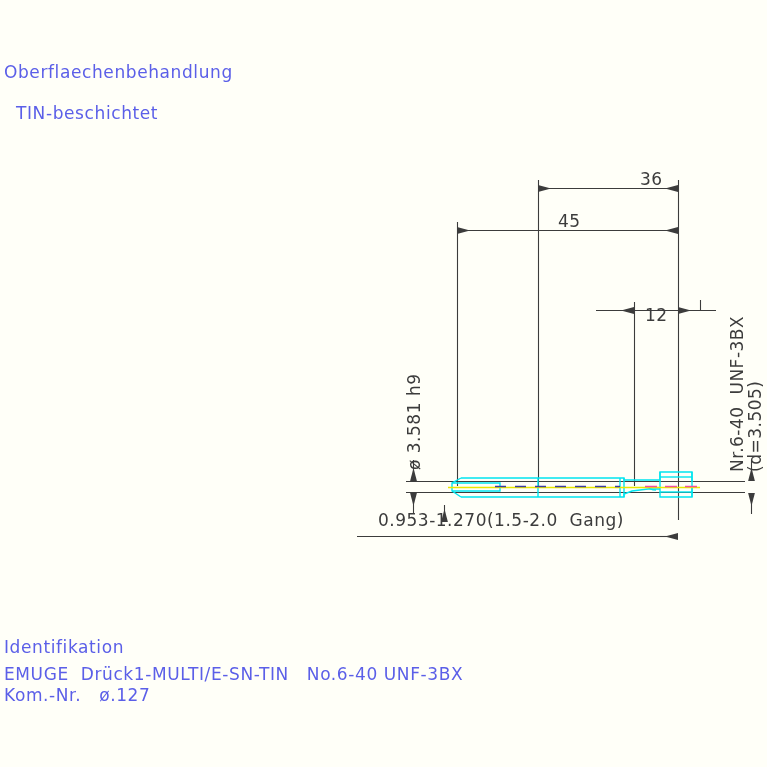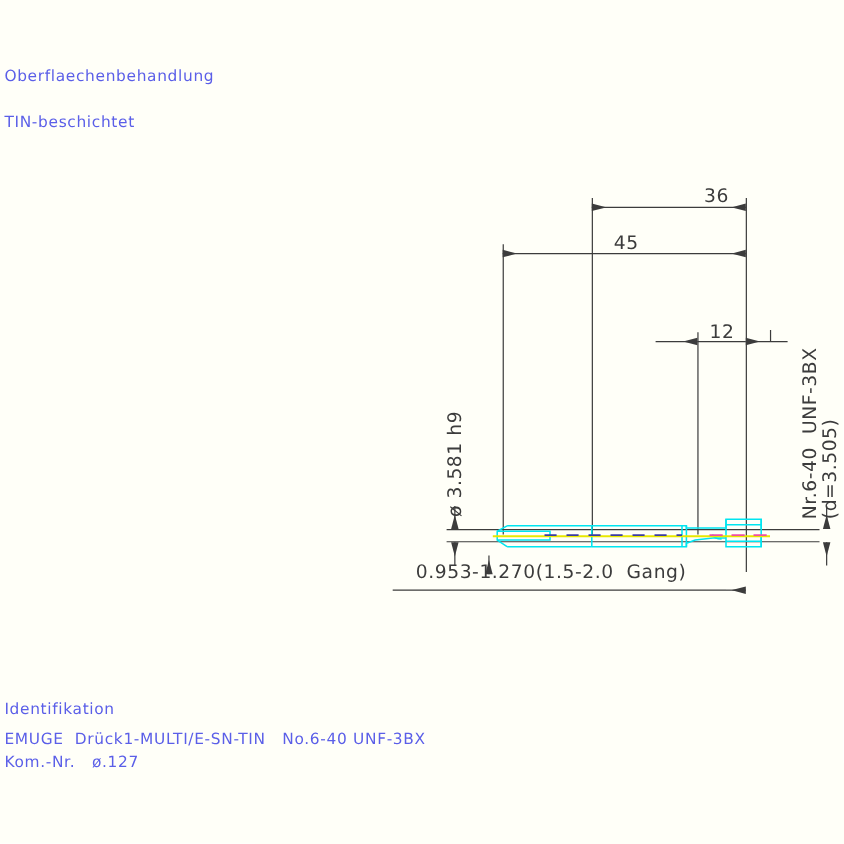--- a/index.html
+++ b/index.html
@@ -20,21 +20,21 @@
     overflow: hidden;
   }
   .cadtext {
     position: absolute;
     white-space: pre;
     font-family: "DejaVu Sans", sans-serif;
     letter-spacing: 0.6px;
     color: #5b5fe8;
   }
   .blue-head {
-    font-size: 14px;
+    font-size: 17px;
     color: #5b5fe8;
   }
   .dimtext {
     position: absolute;
     white-space: pre;
     font-family: "DejaVu Sans", sans-serif;
     color: #3c3c3c;
     font-size: 17px;
     letter-spacing: 0.5px;
   }
@@ -50,33 +50,33 @@
     height: 767px;
   }
 </style>
 </head>
 <body>
 
 <div id="sheet">
 
   <div class="cadtext blue-head" style="left:4px; top:62px;">Oberflaechenbehandlung</div>
 
-  <div class="cadtext blue-head" style="left:4px; top:103px;">TIN-beschichtet</div>
+  <div class="cadtext blue-head" style="left:16px; top:103px;">TIN-beschichtet</div>
 
   <div class="cadtext blue-head" style="left:4px; top:637px;">Identifikation</div>
 
   <div class="cadtext blue-head" style="left:4px; top:664px;">EMUGE  Drück1-MULTI/E-SN-TIN   No.6-40 UNF-3BX</div>
 
   <div class="cadtext blue-head" style="left:4px; top:685px;">Kom.-Nr.   ø.127</div>
 
   <div class="dimtext" style="left:597px; top:169px;margin-left:43px;">36</div>
 
   <div class="dimtext" style="left:558px; top:211px;">45</div>
 
-  <div class="dimtext" style="left:645px; top:292px;">12</div>
+  <div class="dimtext" style="left:645px; top:305px;">12</div>
 
   <div class="dimtext" style="left:378px; top:510px;">0.953-1.270(1.5-2.0  Gang)</div>
 
   <div class="dimtext rot90" style="left:404px; top:470px;">ø 3.581 h9</div>
 
   <div class="dimtext rot90" style="left:727px; top:472px;">Nr.6-40  UNF-3BX</div>
 
   <div class="dimtext rot90" style="left:745px; top:472px;">(d=3.505)</div>
 
   <svg class="overlay" viewBox="0 0 767 767">

